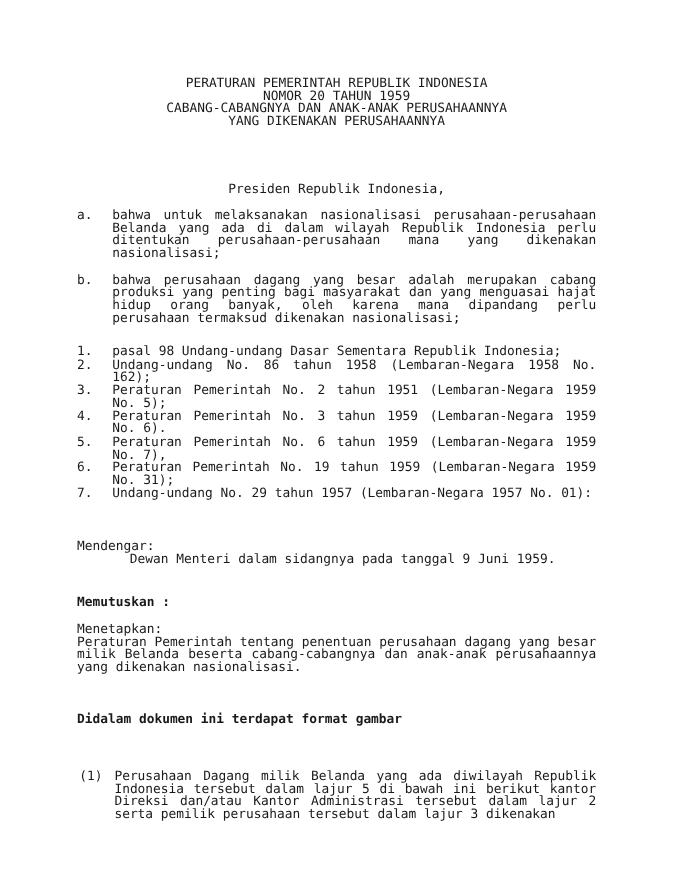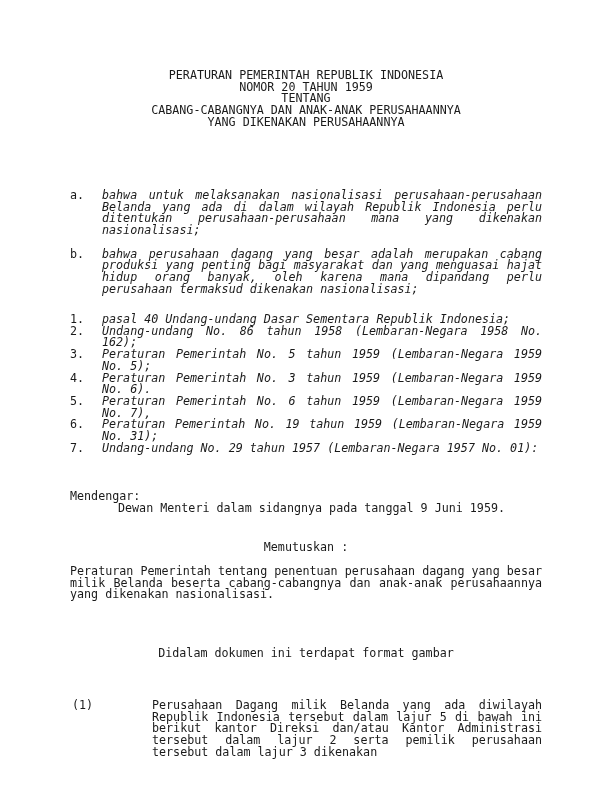--- a/index.html
+++ b/index.html
@@ -18,22 +18,23 @@
     -webkit-font-smoothing: antialiased;
   }
   .page {
     position: absolute;
     left: 70px;
     top: 0;
     width: 472px;
     height: 792px;
   }
   .center {
-    text-align: center;
+    text-align: left;
     white-space: pre;
+    font-weight: bold;
   }
   .title-block {
     position: absolute;
     top: 70px;
     left: 0;
     width: 472px;
   }
   .title-line {
     text-align: center;
     white-space: pre;
@@ -69,21 +70,20 @@
   .list li .marker {
     position: absolute;
     left: 0;
     top: 0;
     white-space: pre;
   }
   .list li .body {
     display: block;
     text-align: justify;
     text-align-last: left;
-    font-style: italic;
   }
   .para-just {
     text-align: justify;
     text-align-last: left;
   }
   .plain {
     white-space: pre;
     padding-left: 48px;
   }
   .pasal-item {
@@ -93,72 +93,71 @@
   .pasal-item .marker {
     position: absolute;
     left: 2px;
     top: 0;
     white-space: pre;
   }
   .pasal-item .body {
     display: block;
     text-align: justify;
     text-align-last: left;
-    margin-left: 48px;
   }
   
   #menimbang-block { top: 190px; }
   #mengingat-block { top: 314px; }
   #mendengar-block { top: 491px; }
   #memutuskan-line { top: 542px; }
   #menetapkan-block { top: 566px; }
   #gambar-note { top: 648px; }
   #pasal-heading { top: 677px; }
   #pasal-body { top: 672px; }
 </style>
 </head>
 <body>
 
 <div class="page">
 
   <div class="title-block">
     <div class="title-line">PERATURAN PEMERINTAH REPUBLIK INDONESIA</div>
     <div class="title-line">NOMOR 20 TAHUN 1959</div>
-    <div class="title-line">TENTANG</div>
     <div class="title-line">CABANG-CABANGNYA DAN ANAK-ANAK PERUSAHAANNYA</div>
     <div class="title-line">YANG DIKENAKAN PERUSAHAANNYA</div>
   </div>
 
+  <div class="presiden">Presiden Republik Indonesia,</div>
 
   <div class="block" id="menimbang-block">
     <ul class="list">
       <li>
         <span class="marker">a.</span>
         <span class="body">bahwa untuk melaksanakan nasionalisasi perusahaan-perusahaan Belanda yang ada di dalam wilayah Republik Indonesia perlu ditentukan perusahaan-perusahaan mana yang dikenakan nasionalisasi;</span>
       </li>
       <li style="margin-top:11.7px;">
         <span class="marker">b.</span>
         <span class="body">bahwa perusahaan dagang yang besar adalah merupakan cabang produksi yang penting bagi masyarakat dan yang menguasai hajat hidup orang banyak, oleh karena mana dipandang perlu perusahaan termaksud dikenakan nasionalisasi;</span>
       </li>
     </ul>
   </div>
 
   <div class="block" id="mengingat-block">
     <ul class="list">
       <li>
         <span class="marker">1.</span>
-        <span class="body">pasal 40 Undang-undang Dasar Sementara Republik Indonesia;</span>
+        <span class="body">pasal 98 Undang-undang Dasar Sementara Republik Indonesia;</span>
       </li>
       <li>
         <span class="marker">2.</span>
         <span class="body">Undang-undang No. 86 tahun 1958 (Lembaran-Negara 1958 No. 162);</span>
       </li>
       <li>
         <span class="marker">3.</span>
-        <span class="body">Peraturan Pemerintah No. 5 tahun 1959 (Lembaran-Negara 1959 No. 5);</span>
+        <span class="body">Peraturan Pemerintah No. 2 tahun 1951 (Lembaran-Negara 1959 No. 5);</span>
       </li>
       <li>
         <span class="marker">4.</span>
         <span class="body">Peraturan Pemerintah No. 3 tahun 1959 (Lembaran-Negara 1959 No. 6).</span>
       </li>
       <li>
         <span class="marker">5.</span>
         <span class="body">Peraturan Pemerintah No. 6 tahun 1959 (Lembaran-Negara 1959 No. 7),</span>
       </li>
       <li>
@@ -173,20 +172,21 @@
   </div>
 
   <div class="block" id="mendengar-block">
     <div class="heading">Mendengar:</div>
     <div class="plain">Dewan Menteri dalam sidangnya pada tanggal 9 Juni 1959.</div>
   </div>
 
   <div class="block center" id="memutuskan-line">Memutuskan :</div>
 
   <div class="block" id="menetapkan-block">
+    <div class="heading">Menetapkan:</div>
     <div class="para-just">Peraturan Pemerintah tentang penentuan perusahaan dagang yang besar milik Belanda beserta cabang-cabangnya dan anak-anak perusahaannya yang dikenakan nasionalisasi.</div>
   </div>
 
   <div class="block center" id="gambar-note">Didalam dokumen ini terdapat format gambar</div>
 
 
   <div class="block" id="pasal-body" style="top:700px;">
     <div class="pasal-item">
       <span class="marker">(1)</span>
       <span class="body">Perusahaan Dagang milik Belanda yang ada diwilayah Republik Indonesia tersebut dalam lajur 5 di bawah ini berikut kantor Direksi dan/atau Kantor Administrasi tersebut dalam lajur 2 serta pemilik perusahaan tersebut dalam lajur 3 dikenakan</span>

